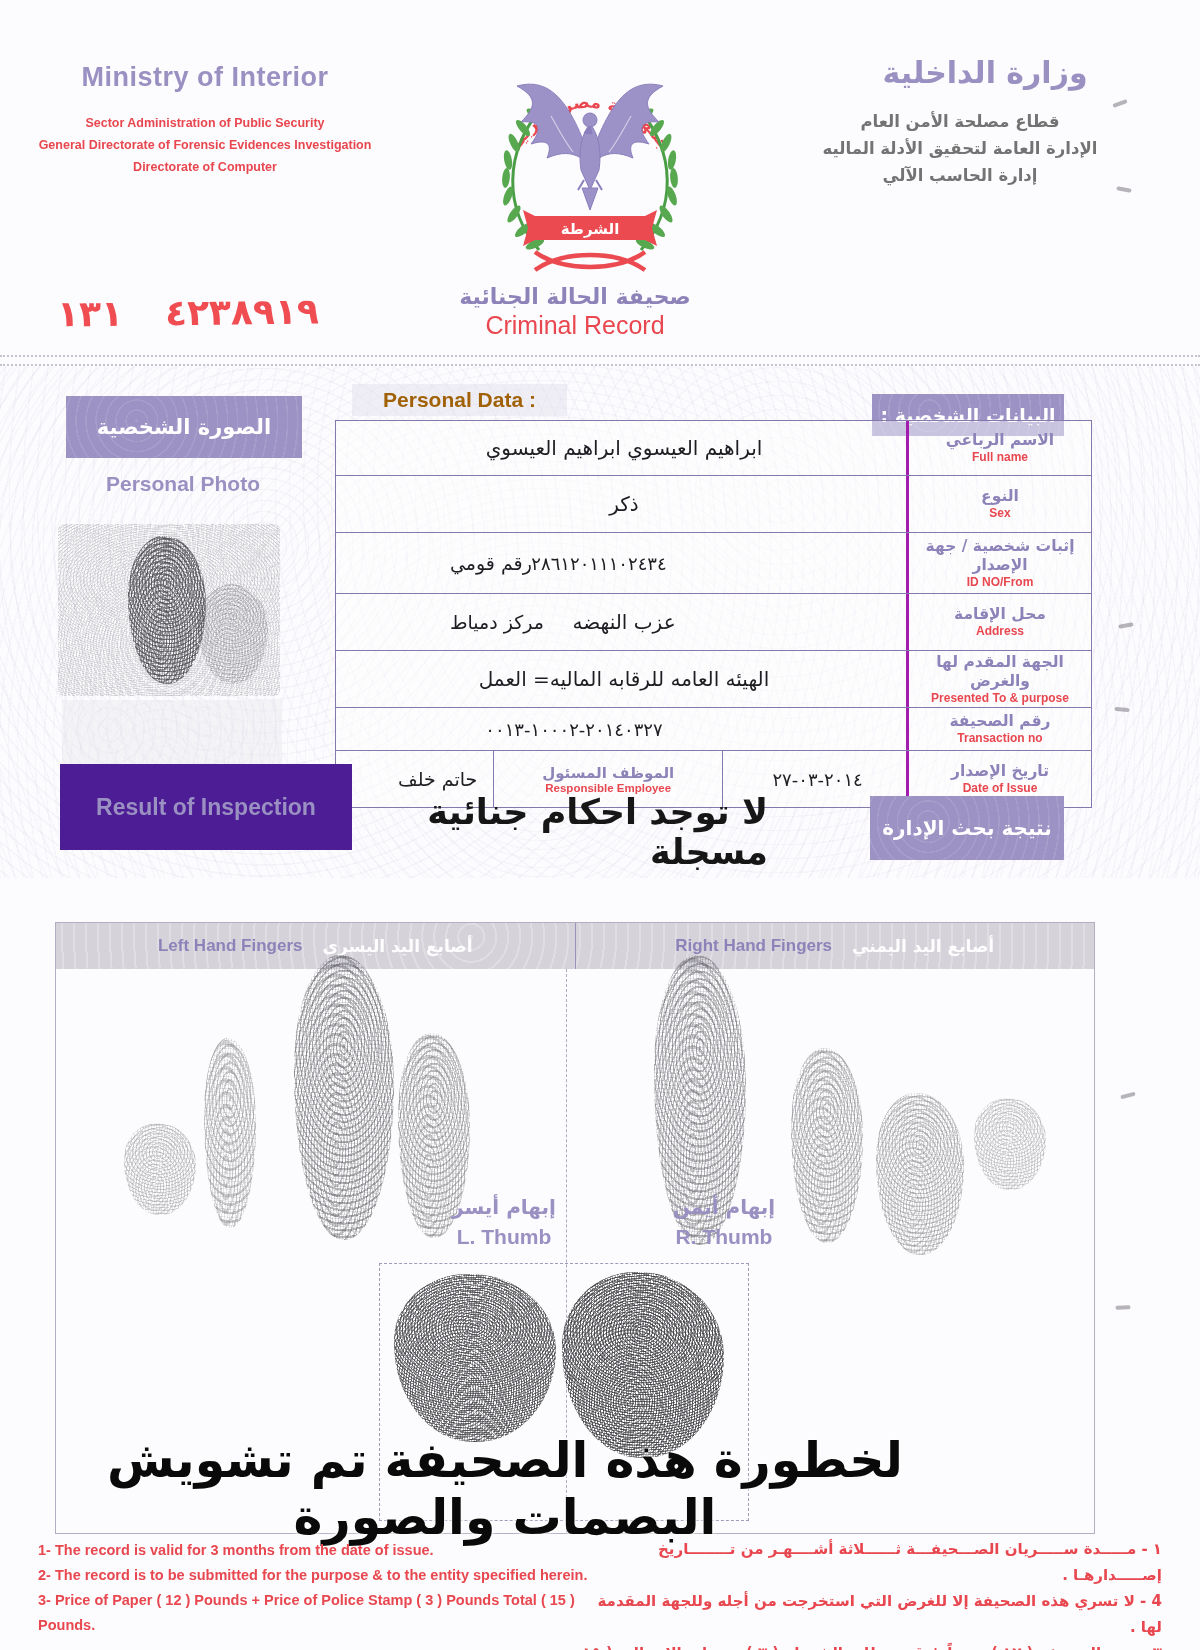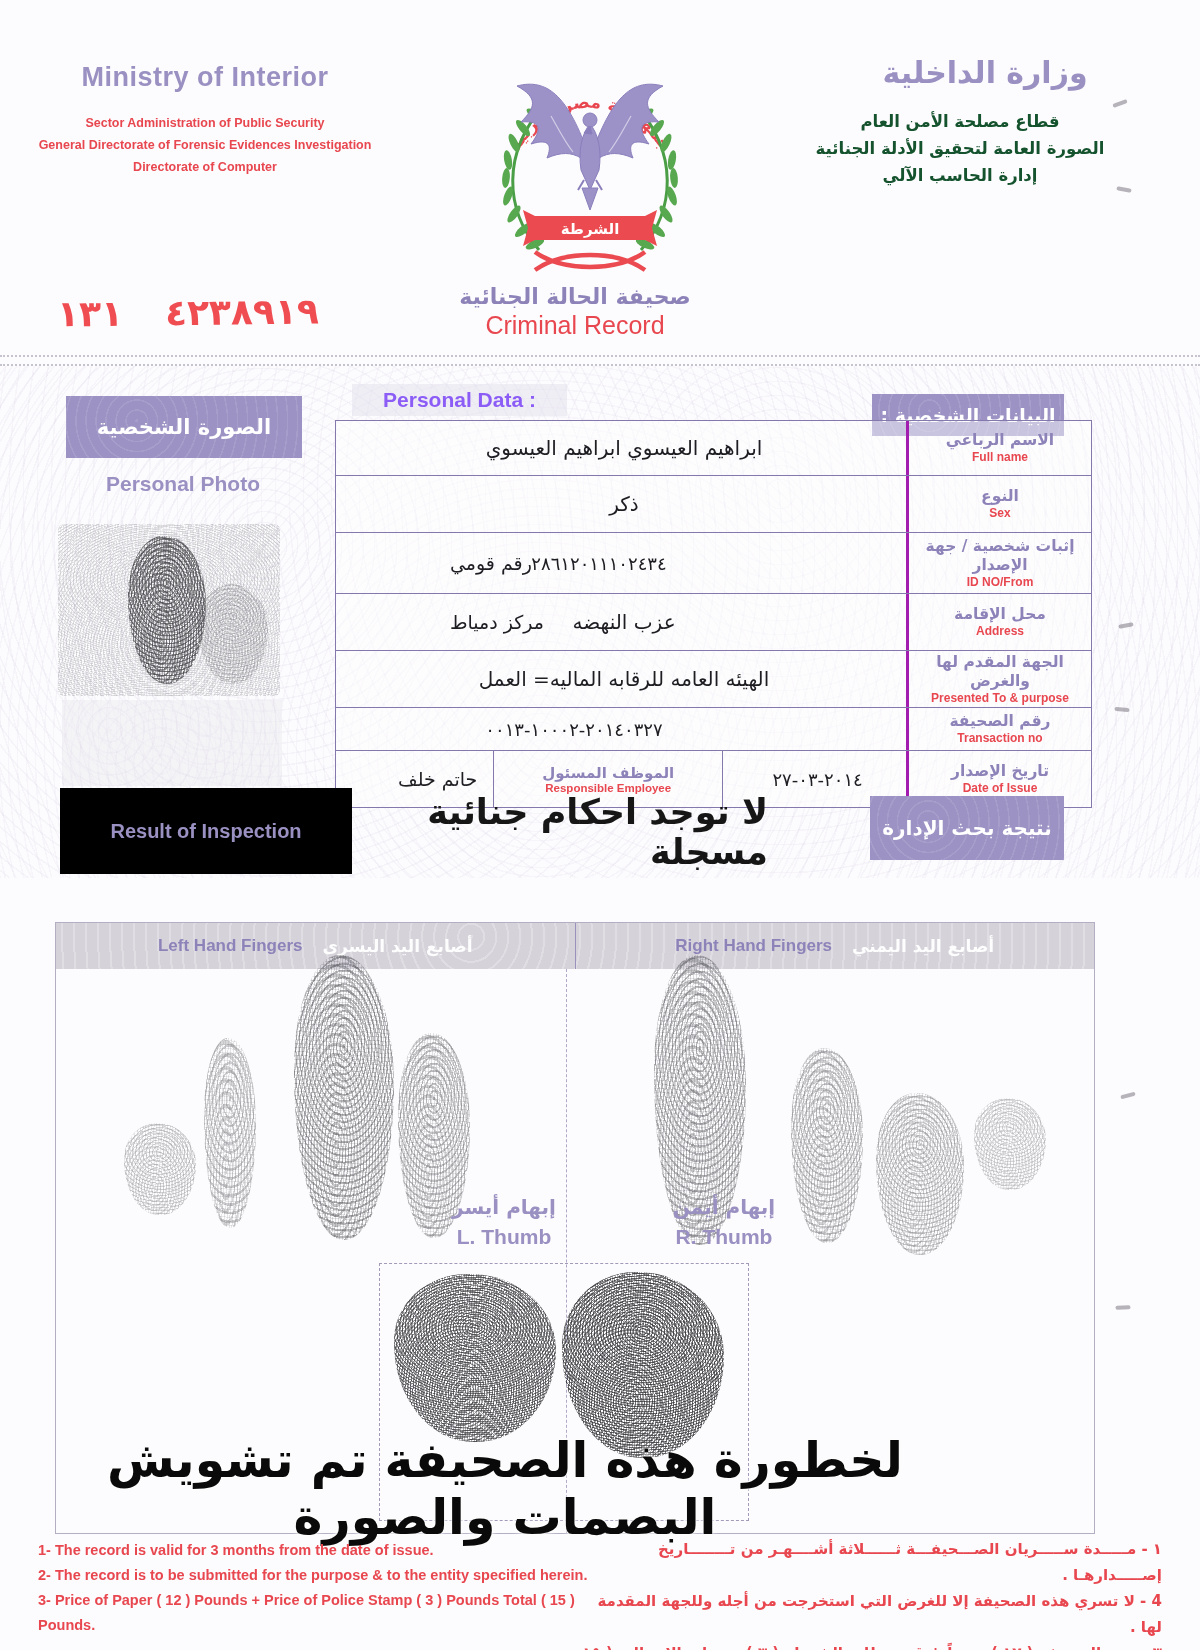--- a/index.html
+++ b/index.html
@@ -11,41 +11,41 @@
   .abs{position:absolute;}
   .en{font-family:"Liberation Sans", sans-serif;}
   
   .hdr-left-title{left:60px; top:62px; width:290px; text-align:center;
     font-size:27px; font-weight:bold; color:#9a90c2; letter-spacing:.5px;}
   .hdr-left-lines{left:20px; top:112px; width:370px; text-align:center;
     font-size:12.5px; font-weight:bold; color:#e8474f; line-height:22px;}
   .hdr-right-title{left:830px; top:55px; width:310px; text-align:center;
     font-size:30px; font-weight:bold; color:#9a90c2;}
   .hdr-right-lines{left:780px; top:108px; width:360px; text-align:center;
-    font-size:16.5px; font-weight:bold; color:#14532d; line-height:27px;}
+    font-size:16.5px; font-weight:bold; color:#737373; line-height:27px;}
   .serial{left:38px; top:292px; width:300px; font-size:36px; font-weight:bold;
     color:#ef4d52; letter-spacing:2px; display:flex; gap:42px; justify-content:center;
     transform:rotate(-.6deg);}
   .doc-titles{left:420px; top:284px; width:310px; text-align:center;}
   .doc-title-ar{font-size:22px; font-weight:bold; color:#8d83b9;}
   .doc-title-en{font-size:25px; font-weight:normal; color:#e8474f; margin-top:2px;}
   .divider{left:0; top:355px; width:1200px; height:7px;
     border-top:2px dotted #c6c3ce; border-bottom:2px dotted #c6c3ce;}
   
   .tex{background-image:
     repeating-radial-gradient(circle at 22% 35%, rgba(148,138,190,.08) 0 1.5px, transparent 1.5px 11px),
     repeating-radial-gradient(circle at 65% 25%, rgba(148,138,190,.07) 0 1.5px, transparent 1.5px 14px),
     repeating-radial-gradient(circle at 45% 75%, rgba(148,138,190,.06) 0 1.5px, transparent 1.5px 9px);}
   
   .banner{background:#9c92c4; color:#fff; font-weight:bold; display:flex;
     align-items:center; justify-content:center;
     background-image:repeating-radial-gradient(circle at 30% 40%, rgba(255,255,255,.10) 0 1.5px, transparent 1.5px 10px);}
   .photo-banner{left:66px; top:396px; width:236px; height:62px; font-size:21px;}
   .pd-heading{left:352px; top:384px; width:215px; height:32px; text-align:center;
-    font-size:21px; font-weight:bold; color:#8b5cf6; line-height:32px;
+    font-size:21px; font-weight:bold; color:#a16207; line-height:32px;
     background:rgba(225,222,236,.45);}
   .pdata-banner{left:872px; top:394px; width:192px; height:42px; font-size:19px;}
   .photo-caption{left:65px; top:472px; width:236px; text-align:center;
     font-size:21px; font-weight:bold; color:#9a90c2;}
   
   .pd-table{left:335px; top:420px; width:755px; border:1px solid #8478ad; background:rgba(255,255,255,.45);}
   .t-row{display:flex; border-top:1px solid #8478ad;}
   .t-row:first-child{border-top:none;}
   .r1{height:54px;} .r2{height:56px;} .r3{height:60px;} .r4{height:56px;}
   .r5{height:56px;} .r6{height:42px;} .r7{height:56px;}
@@ -63,23 +63,23 @@
   .emp-name{margin-left:62px; font-size:19px; color:#1d1d22;}
   .emp-box{margin-left:16px; width:228px; align-self:stretch; border-left:1px solid #8478ad;
     border-right:1px solid #8478ad; display:flex; flex-direction:column; align-items:center; justify-content:center;}
   .emp-ar{font-size:15px; font-weight:bold; color:#8d83b9;}
   .emp-en{font-size:11.5px; font-weight:bold; color:#e8474f; font-family:"Liberation Sans",sans-serif;}
   .date-cell{flex:1; text-align:center;}
   
   .photo-area{left:58px; top:524px; width:222px; height:172px;}
   .photo-under{left:62px; top:700px; width:220px; height:86px; opacity:.6;}
   
-  .result-left{left:60px; top:788px; width:292px; height:86px; background:#000000;
+  .result-left{left:60px; top:764px; width:292px; height:86px; background:#4c1d95;
     display:flex; align-items:center; justify-content:center;
-    font-size:20px; font-weight:bold; color:#9a90c2;}
+    font-size:23px; font-weight:bold; color:#9a90c2;}
   .result-text{left:348px; top:800px; width:420px; height:64px; display:flex;
     align-items:center; justify-content:center; font-size:35px; font-weight:bold; color:#161616;}
   .result-banner{left:870px; top:796px; width:194px; height:64px; font-size:20px;}
   
   .fp-box{left:55px; top:922px; width:1040px; height:612px; border:1px solid #b3aec2; box-sizing:border-box;}
   .fp-header{position:absolute; left:0; top:0; width:100%; height:46px; display:flex;
     background:#d5d2da;
     background-image:repeating-radial-gradient(circle at 40% 30%, rgba(255,255,255,.25) 0 2px, transparent 2px 12px);}
   .fp-header-half{flex:1; display:flex; align-items:center; justify-content:center; gap:20px;}
   .fp-header-half + .fp-header-half{border-left:1px solid #9b91bd;}
@@ -125,21 +125,21 @@
   <div class="abs hdr-left-title en">Ministry of Interior</div>
   <div class="abs hdr-left-lines en">
     <div>Sector Administration of Public Security</div>
     <div>General Directorate of Forensic Evidences Investigation</div>
     <div>Directorate of Computer</div>
   </div>
 
   <div class="abs hdr-right-title" dir="rtl">وزارة الداخلية</div>
   <div class="abs hdr-right-lines" dir="rtl">
     <div>قطاع مصلحة الأمن العام</div>
-    <div>الصورة العامة لتحقيق الأدلة الجنائية</div>
+    <div>الإدارة العامة لتحقيق الأدلة الماليه</div>
     <div>إدارة الحاسب الآلي</div>
   </div>
 
   <svg class="abs" style="left:455px; top:38px;" width="270" height="248" viewBox="0 0 270 248">
     <defs>
       <path id="arcpath" d="M60,122 A80,80 0 0 1 210,122" fill="none"></path>
     </defs>
     <text font-size="17" font-weight="bold" fill="#e8474f" font-family="DejaVu Sans, sans-serif">
       <textPath href="#arcpath" startOffset="50%" text-anchor="middle">جمهورية مصر العربية</textPath>
     </text>

